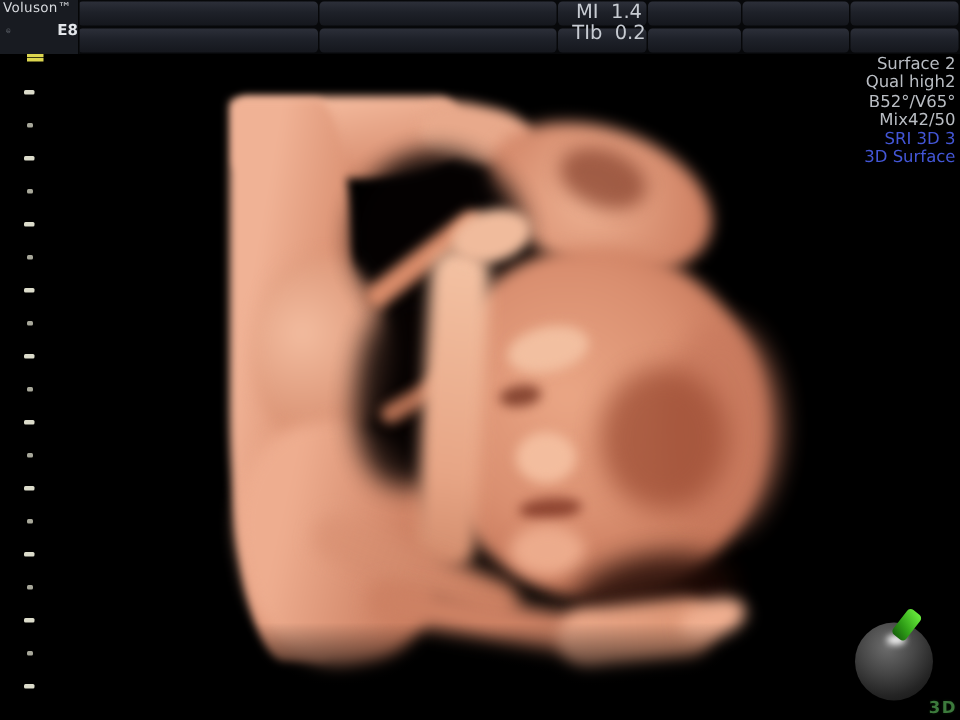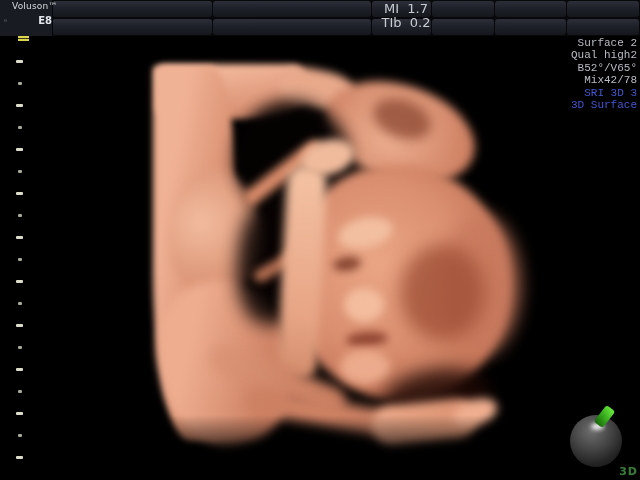--- a/index.html
+++ b/index.html
@@ -2,38 +2,38 @@
 <html><head>
 <meta charset="utf-8">
 <style>
   html,body{margin:0;padding:0;background:#000;}
   .screen{position:relative;width:640px;height:480px;background:#000;overflow:hidden;
           font-family:"DejaVu Sans","Liberation Sans",sans-serif;}
   
   .topbar{position:absolute;left:0;top:0;width:640px;height:36px;background:#07080a;}
   .logo-block{position:absolute;left:0;top:0;width:52px;height:36px;background:#181b21;
               border-right:1px solid #050607;}
-  .voluson{font-size:9px;color:#d7dade;padding:1px 0 0 2px;letter-spacing:.2px;margin-left:10px;}
+  .voluson{font-size:9px;color:#d7dade;padding:1px 0 0 2px;letter-spacing:.2px;}
   .logo-row{display:flex;align-items:center;gap:3px;padding-left:4px;margin-top:1px;}
   .ge-circle{width:17px;height:17px;display:block;}
   .model{font-size:10px;font-weight:bold;color:#e2e5e9;margin-left:28px;}
   .segrow{position:absolute;left:52px;width:588px;height:18px;display:flex;}
   .r1{top:0}.r2{top:18px}
   .seg{height:16px;margin:1px 1px 0 0;border-radius:3px;
        background:linear-gradient(180deg,#2c2f39 0%,#1e2129 45%,#15171d 100%);}
   .tb-text{position:absolute;font-size:13px;color:#c7cbd2;line-height:18px;white-space:pre;}
   .ctr{transform:translateX(-50%);}
   
   .ruler{position:absolute;left:0;top:36px;width:30px;height:444px;}
   .mark{position:absolute;height:3px;background:#c9c9ba;border-radius:1px;}
   .focus-marker{position:absolute;left:18px;top:36px;width:11px;height:5px;
     background:repeating-linear-gradient(180deg,#dcd64f 0 2px,#3a3810 2px 3px,#dcd64f 3px 5px);}
   
   .params{position:absolute;top:37px;right:3px;text-align:right;font-size:11px;
-          line-height:12.4px;color:#b9bdc3;font-family:Liberation Mono, monospace;}
+          line-height:12.4px;color:#b9bdc3;}
   .params .blue{color:#4356d6;}
   
   .render{position:absolute;inset:0;}
   .render i{position:absolute;display:block;}
   
   .trackball{position:absolute;left:570px;top:415px;width:52px;height:52px;border-radius:50%;
      background:radial-gradient(circle at 42% 30%,#6e6e6e,#454545 40%,#242424 70%,#0f0f0f 100%);}
   .tb-arrow{position:absolute;left:599px;top:406px;width:11px;height:21px;border-radius:3px;
      transform:rotate(38deg);
      background:linear-gradient(200deg,#6df23f,#2f9e17 60%,#155c0b);}
@@ -69,21 +69,21 @@
       <div class="voluson">Voluson™</div>
       <div class="logo-row">
         <svg class="ge-circle" viewBox="0 0 24 24">
           <circle cx="12" cy="12" r="10" fill="none" stroke="#9aa0a8" stroke-width="1.6"></circle>
           <text x="12" y="16" font-size="11" font-style="italic" font-family="DejaVu Serif,serif" fill="#9aa0a8" text-anchor="middle">GE</text>
         </svg>
         <span class="model">E8</span>
       </div>
     </div>
 
-    <span class="tb-text ctr" style="left:406px;top:0">MI  1.7</span>
+    <span class="tb-text ctr" style="left:406px;top:0">MI  1.4</span>
     <span class="tb-text ctr" style="left:406px;top:14px">TIb  0.2</span>
   </header>
 
   <div class="ruler" id="ruler">
       <div class="mark" style="top: 24px; left: 16px; width: 7px; background: rgb(220, 220, 203);"></div>
       <div class="mark" style="top: 46px; left: 18px; width: 4px; background: rgb(168, 168, 154);"></div>
       <div class="mark" style="top: 68px; left: 16px; width: 7px; background: rgb(220, 220, 203);"></div>
       <div class="mark" style="top: 90px; left: 18px; width: 4px; background: rgb(168, 168, 154);"></div>
       <div class="mark" style="top: 112px; left: 16px; width: 7px; background: rgb(220, 220, 203);"></div>
       <div class="mark" style="top: 134px; left: 18px; width: 4px; background: rgb(168, 168, 154);"></div>
@@ -130,21 +130,21 @@
     <i style="left:245px;top:400px;width:160px;height:26px;border-radius:13px;background:#cd8163;transform:rotate(10deg);filter:blur(6px)"></i>
     <i style="left:372px;top:402px;width:105px;height:40px;border-radius:20px;background:linear-gradient(90deg,#eba98a,#d8906f);transform:rotate(-6deg);filter:blur(5px)"></i>
     <i style="left:452px;top:400px;width:46px;height:26px;border-radius:50%;background:#efae8f;transform:rotate(-20deg);filter:blur(5px)"></i>
     <i style="left:150px;top:415px;width:400px;height:65px;background:linear-gradient(180deg,rgba(0,0,0,0),#000 75%)"></i>
   </div>
 
   <div class="params">
     <div>Surface 2</div>
     <div>Qual high2</div>
     <div>B52°/V65°</div>
-    <div>Mix42/78</div>
+    <div>Mix42/50</div>
     <div class="blue">SRI 3D 3</div>
     <div class="blue">3D Surface</div>
   </div>
 
   <div class="trackball"></div>
   <div class="tb-glow"></div>
   <div class="tb-arrow"></div>
 
   <div class="mode-3d">3D</div>
 </div>

